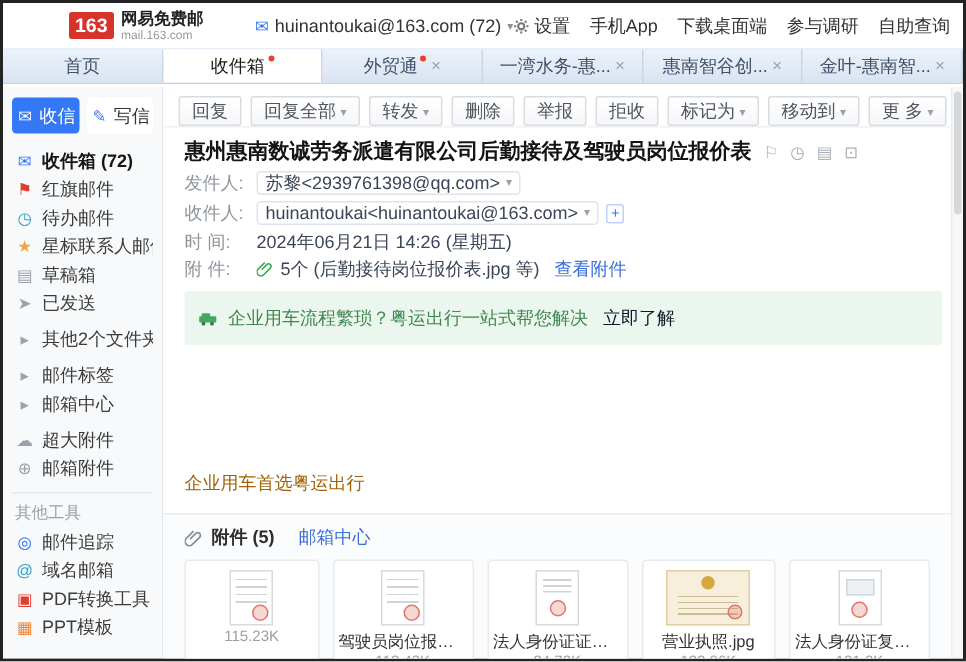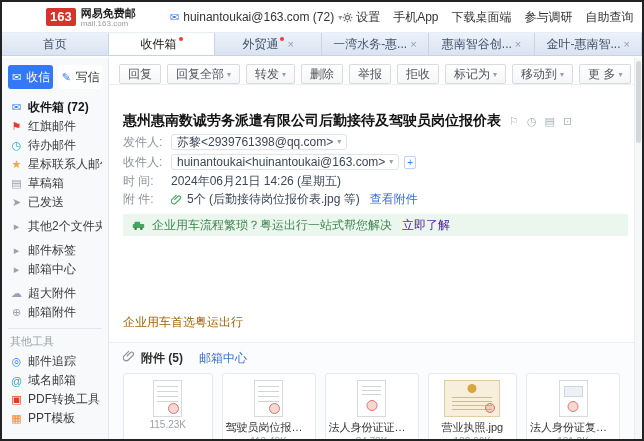--- a/index.html
+++ b/index.html
@@ -46,39 +46,39 @@
   .tools-title { color:#9aa1a9; font-size:11px; margin:0 0 3px 2px; }
 
   
   main { flex:1; position:relative; background:#fff; min-width:0; }
   .toolbar { height:27px; display:flex; align-items:flex-end; gap:6px; padding:0 10px; border-bottom:1px solid #f0f0f0; }
   .tbtn { height:20px; display:inline-flex; align-items:center; gap:3px; padding:0 8px; background:linear-gradient(180deg,#ffffff,#f5f6f8); border:1px solid #d8dce1; border-radius:2px; font-size:12px; color:#50565d; font-family:inherit; cursor:default; white-space:nowrap; }
   .tcaret { font-size:8px; color:#98a0a8; }
   .safe { margin-left:auto; margin-right:6px; display:flex; align-items:center; gap:4px; font-size:12px; color:#3f9e4f; white-space:nowrap; }
 
   .mailhead { padding:7px 14px 0; }
-  .subjrow { display:flex; align-items:center; gap:8px;margin-top:20px; }
+  .subjrow { display:flex; align-items:center; gap:8px; }
   .subjrow h1 { font-size:14px; color:#141414; font-weight:bold; white-space:nowrap; overflow:hidden; }
   .sicon { color:#aab2ba; font-size:11px; }
   .drow { display:flex; align-items:center; margin-top:4px; font-size:12px; line-height:14px; white-space:nowrap; }
   .dlabel { color:#8f959c; width:48px; flex-shrink:0; }
   .token { display:inline-flex; gap:4px; color:#3c4658; border:1px solid #e0e4ea; border-radius:3px; padding:0 5px; background:#fff; }
   .addc { color:#3578f6; font-size:10px; margin-left:5px; border:1px solid #bcd2f7; border-radius:2px; line-height:11px; padding:0 2px; }
   .plain-val { color:#3c4658; }
   .att-sum { color:#3c4658; margin-left:2px; }
   .view-att { color:#3a6fd8; margin-left:10px; cursor:default; text-decoration:none; }
   .clip { flex-shrink:0; margin-right:3px; }
 
-  .promo { margin-top:8px; height:22px; background:#eaf6ee; border-radius:2px; display:flex; align-items:center; gap:7px; padding:0 9px; font-size:12px; color:#41874f; }
-  .promo-link { color:#4c1d95; margin-left:3px; cursor:default; text-decoration:none; }
+  .promo { margin-top:8px; height:36px; background:#eaf6ee; border-radius:2px; display:flex; align-items:center; gap:7px; padding:0 9px; font-size:12px; color:#41874f; }
+  .promo-link { color:#0f172a; margin-left:3px; cursor:default; text-decoration:none; }
 
   .bodylink { position:absolute; left:14px; top:256px; font-size:12px; color:#a16207; text-decoration:none; cursor:default; }
 
   .attachments { position:absolute; left:0; right:8px; bottom:0; height:97px; border-top:1px solid #ececec; background:#fbfcfd; padding:7px 14px 0; }
-  .att-head { display:flex; align-items:flex-start; gap:6px; font-size:12px; }
+  .att-head { display:flex; align-items:center; gap:6px; font-size:12px; }
   .att-title { font-weight:bold; color:#2e2e2e; }
   .att-pack { color:#3a6fd8; margin-left:10px; cursor:default; text-decoration:none; }
   .cards { display:flex; gap:9px; margin-top:6px; }
   .card { width:94px; background:#fff; border:1px solid #e7e9ec; border-radius:3px; padding:4px 3px 3px; text-align:center; cursor:default; }
   .thwrap { height:40px; display:flex; align-items:center; justify-content:center; }
   .att-name { font-size:11px; color:#333; white-space:nowrap; overflow:hidden; text-overflow:ellipsis; margin-top:2px; }
   .att-size { font-size:10px; color:#9aa0a6; margin-top:1px; }
 
   .th { position:relative; }
   .th i { display:block; }

